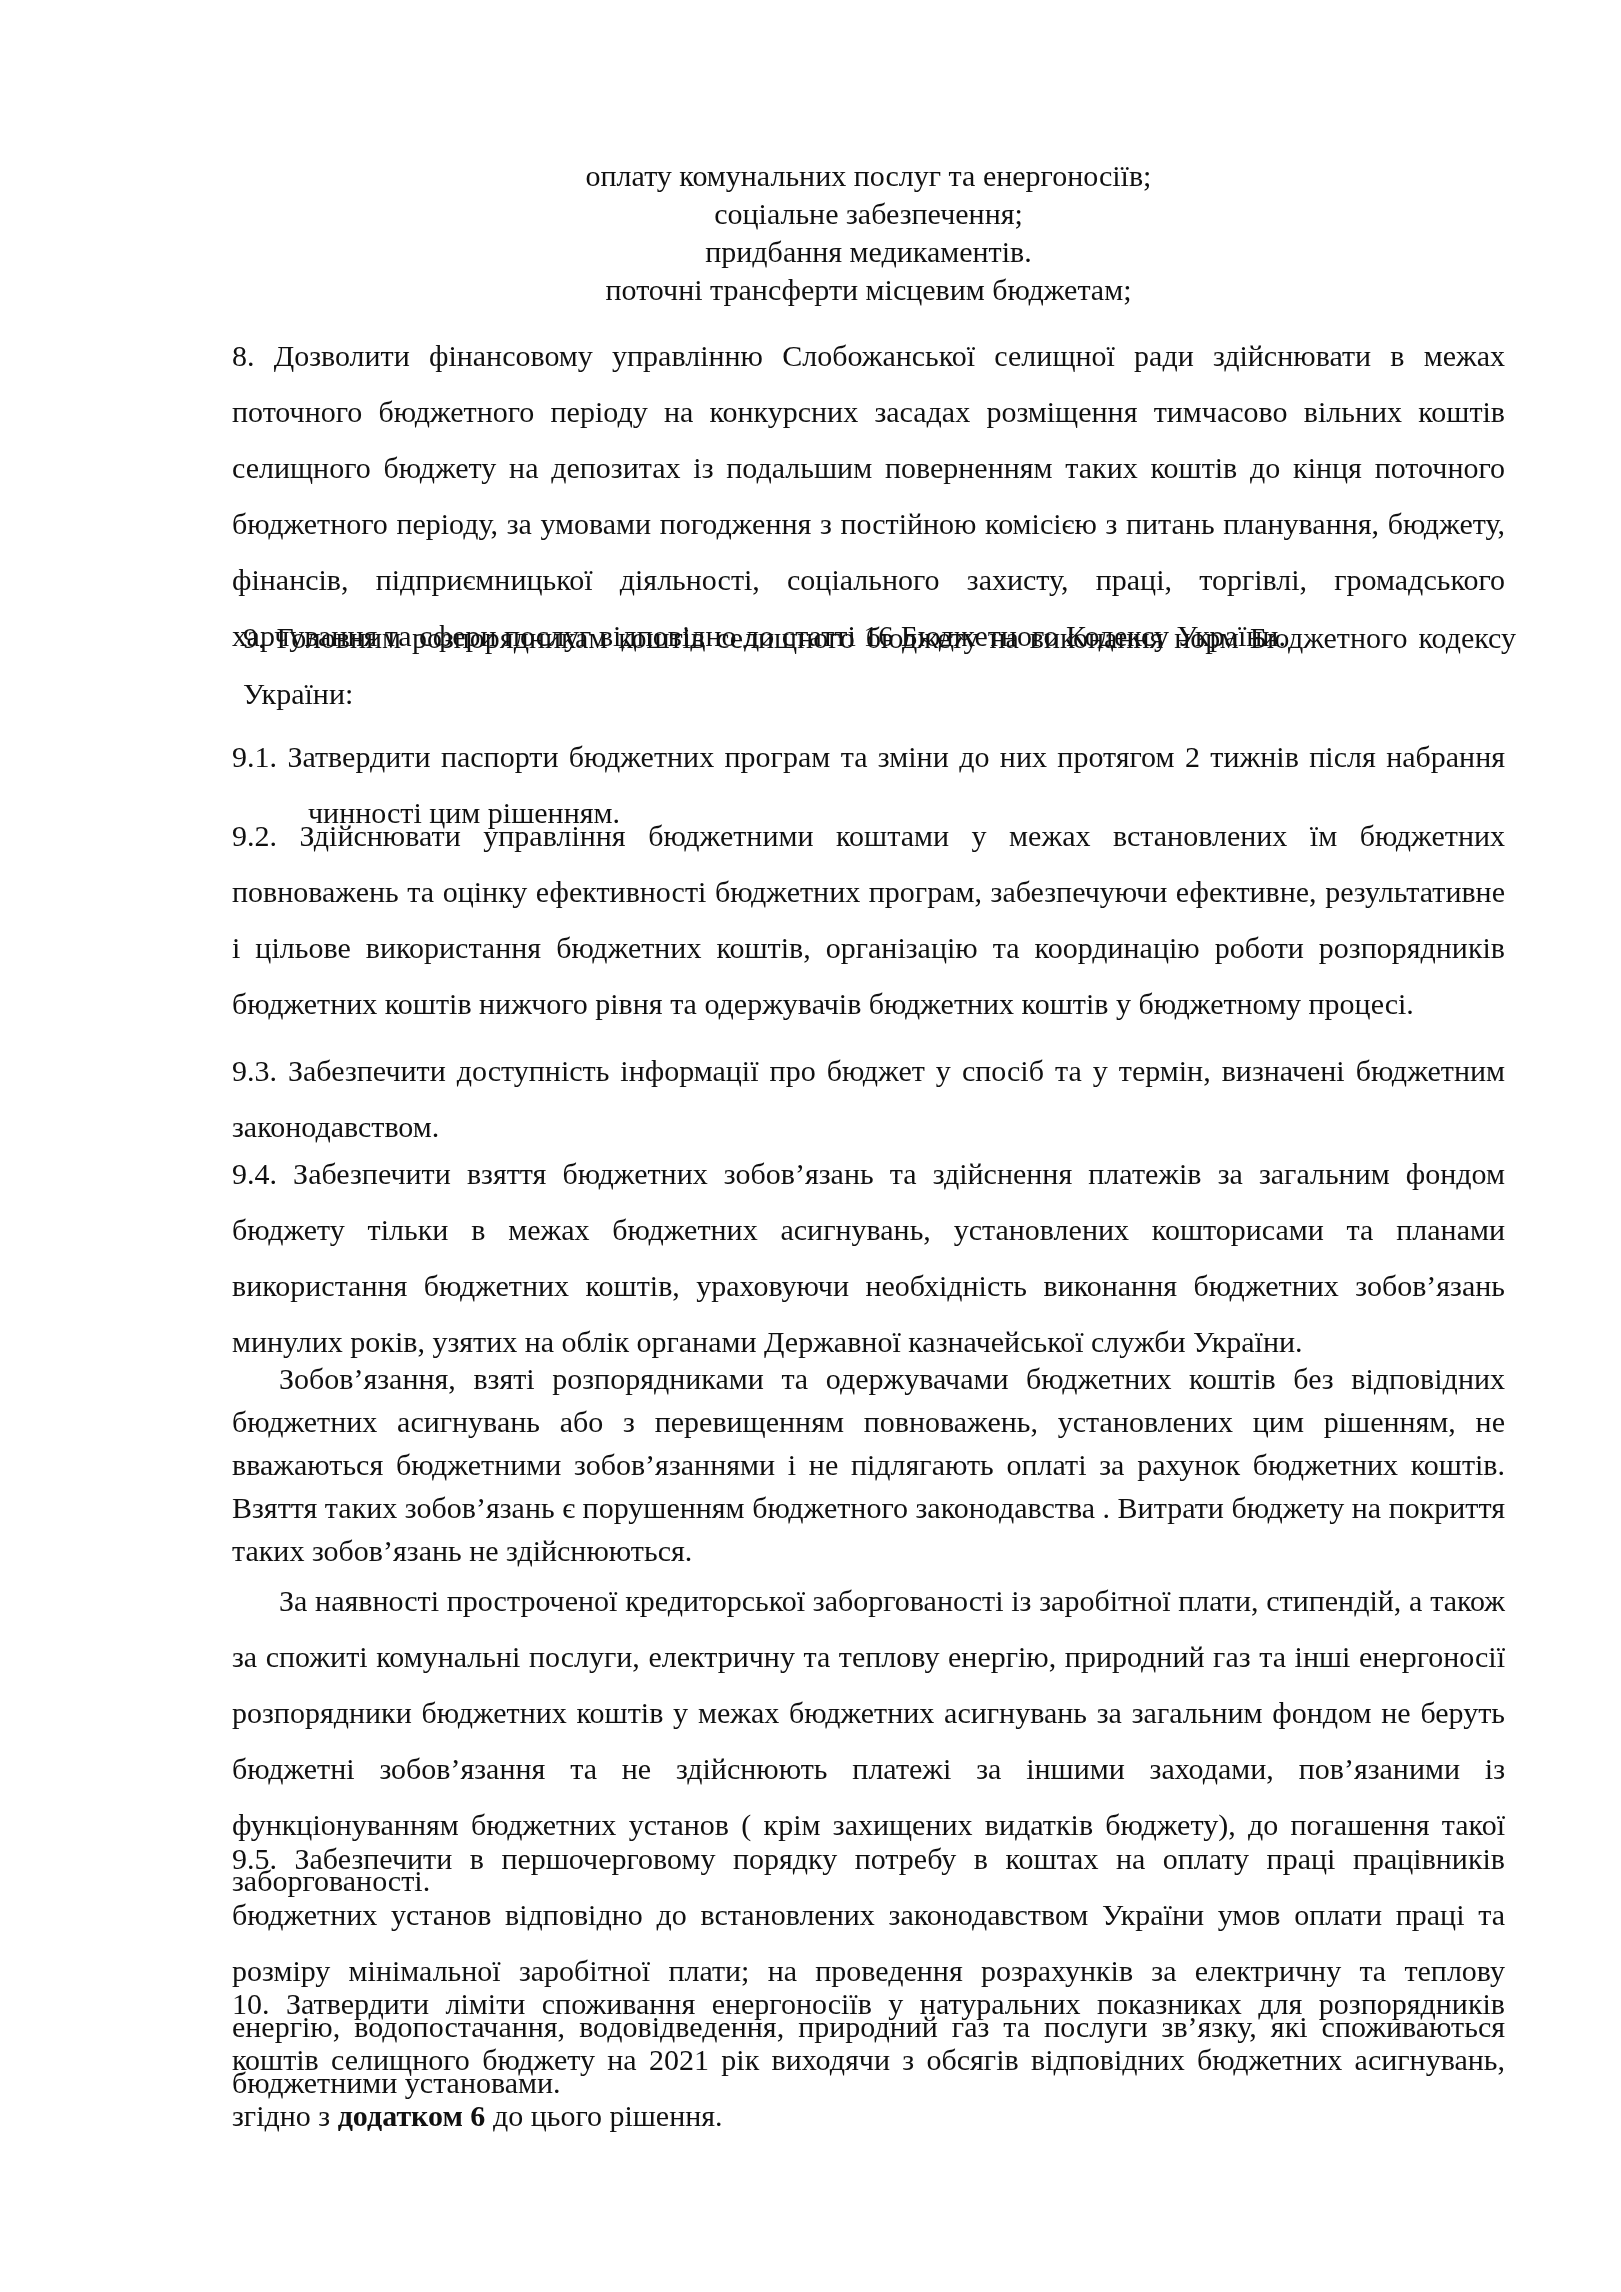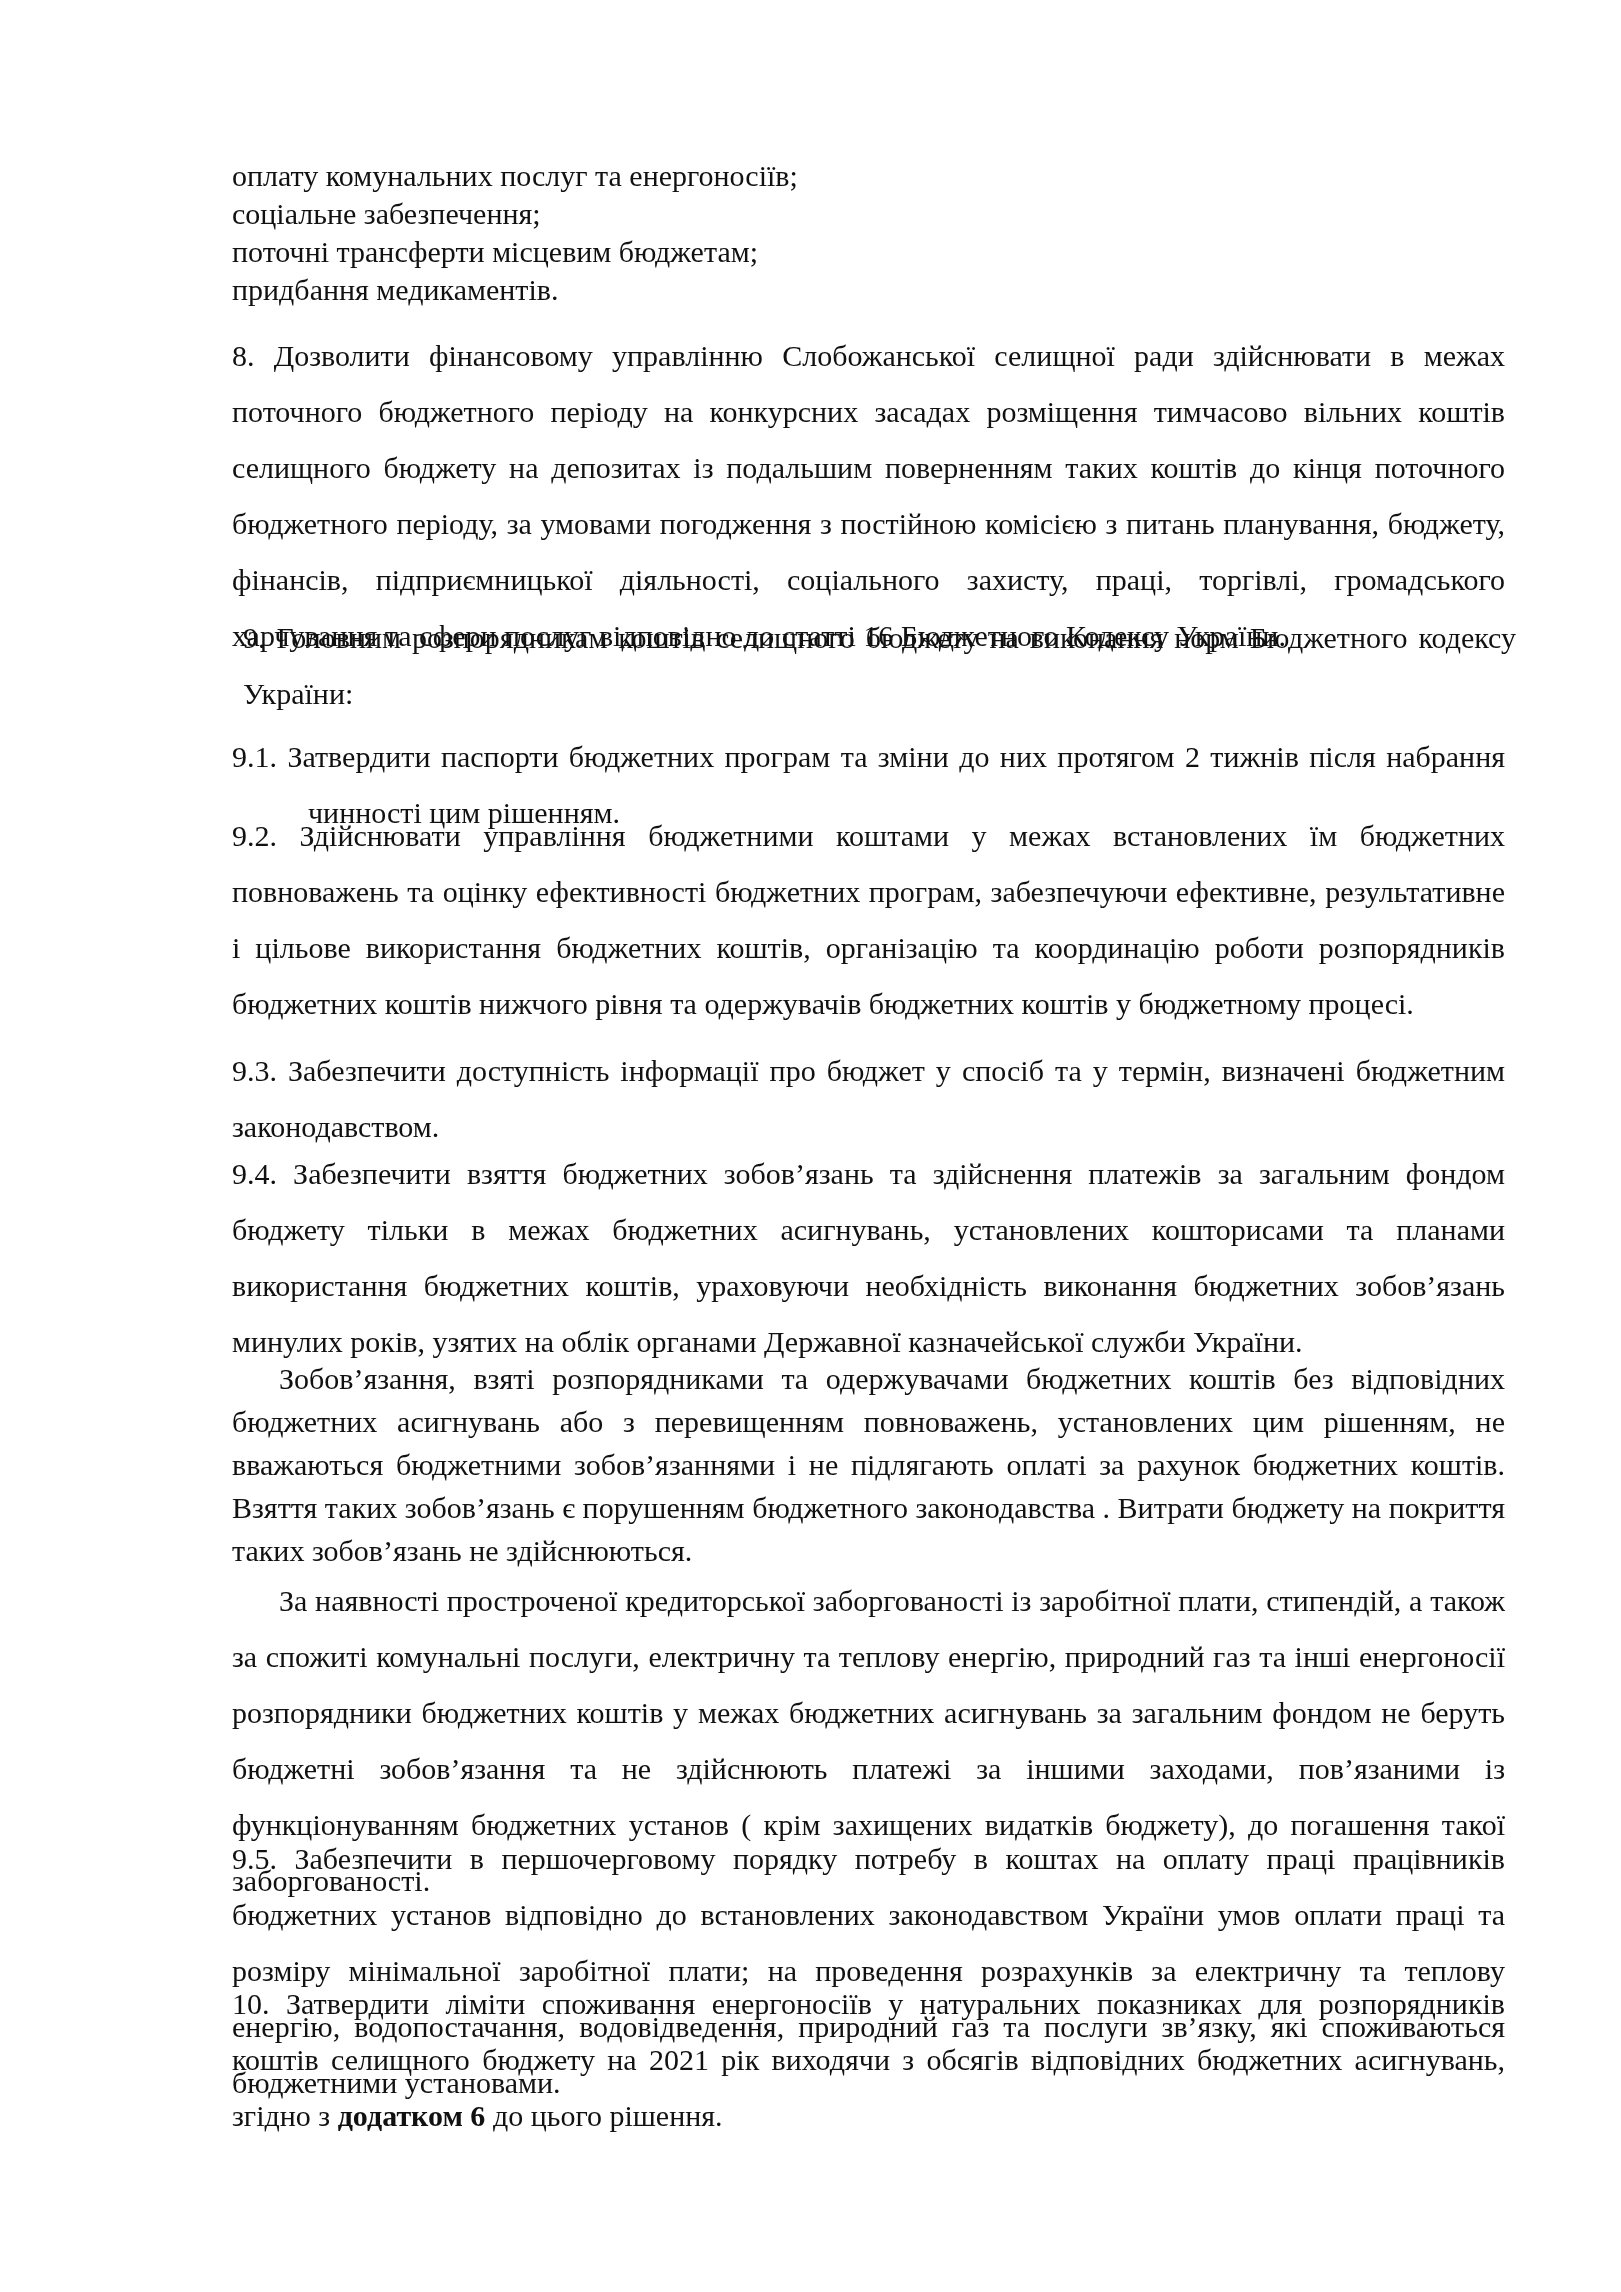--- a/index.html
+++ b/index.html
@@ -56,25 +56,25 @@
     }
     b, .bold {
       font-weight: bold;
     }
   </style>
 </head>
 <body>
 
 <div class="page">
 
-  <div class="block list" style="top:157px;">
+  <div class="block list" style="top:157px;text-align:center;">
     <span class="list-line">оплату комунальних послуг та енергоносіїв;</span>
     <span class="list-line">соціальне забезпечення;</span>
+    <span class="list-line">придбання медикаментів.</span>
     <span class="list-line">поточні трансферти місцевим бюджетам;</span>
-    <span class="list-line">придбання медикаментів.</span>
   </div>
 
   <p class="block last-left" style="top:328px;">8. Дозволити фінансовому управлінню Слобожанської селищної ради здійснювати в межах поточного бюджетного періоду на конкурсних засадах розміщення тимчасово вільних коштів селищного бюджету на депозитах із подальшим поверненням таких коштів до кінця поточного бюджетного періоду, за умовами погодження з постійною комісією з питань планування, бюджету, фінансів, підприємницької діяльності, соціального захисту, праці, торгівлі, громадського харчування та сфери послуг відповідно до статті 16 Бюджетного Кодексу України.</p>
 
   <p class="block last-left" style="top:610px;margin-left:11px;">9. Головним розпорядникам коштів селищного бюджету на  виконання норм Бюджетного кодексу України:</p>
 
   <p class="block hanging last-left" style="top:729px;font-family:Liberation Serif, serif;">9.1. Затвердити паспорти бюджетних програм та зміни до них протягом  2 тижнів після набрання чинності цим рішенням.</p>
 
   <p class="block last-left" style="top:808px;">9.2. Здійснювати управління бюджетними коштами у межах встановлених їм бюджетних повноважень та оцінку ефективності бюджетних програм, забезпечуючи ефективне, результативне і цільове використання бюджетних коштів, організацію та координацію роботи розпорядників бюджетних коштів нижчого рівня та одержувачів бюджетних коштів у бюджетному процесі.</p>
 

